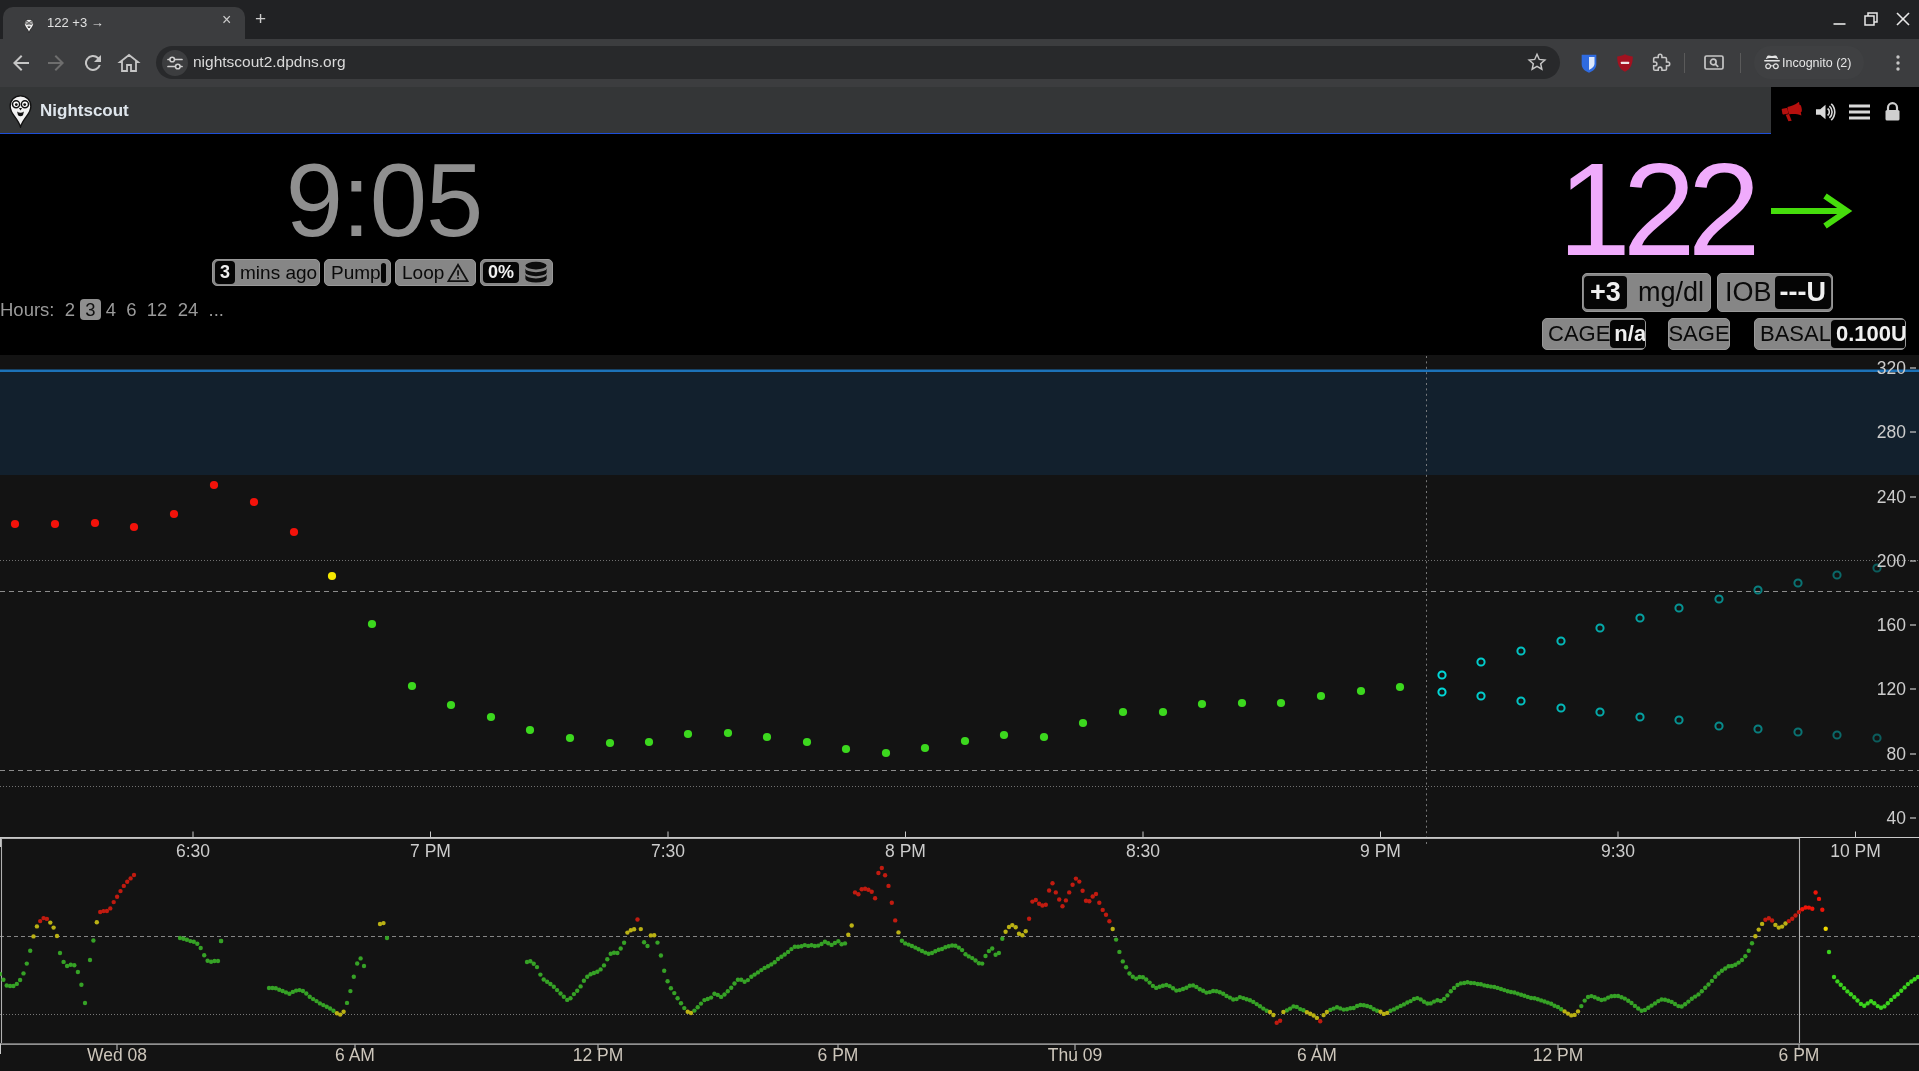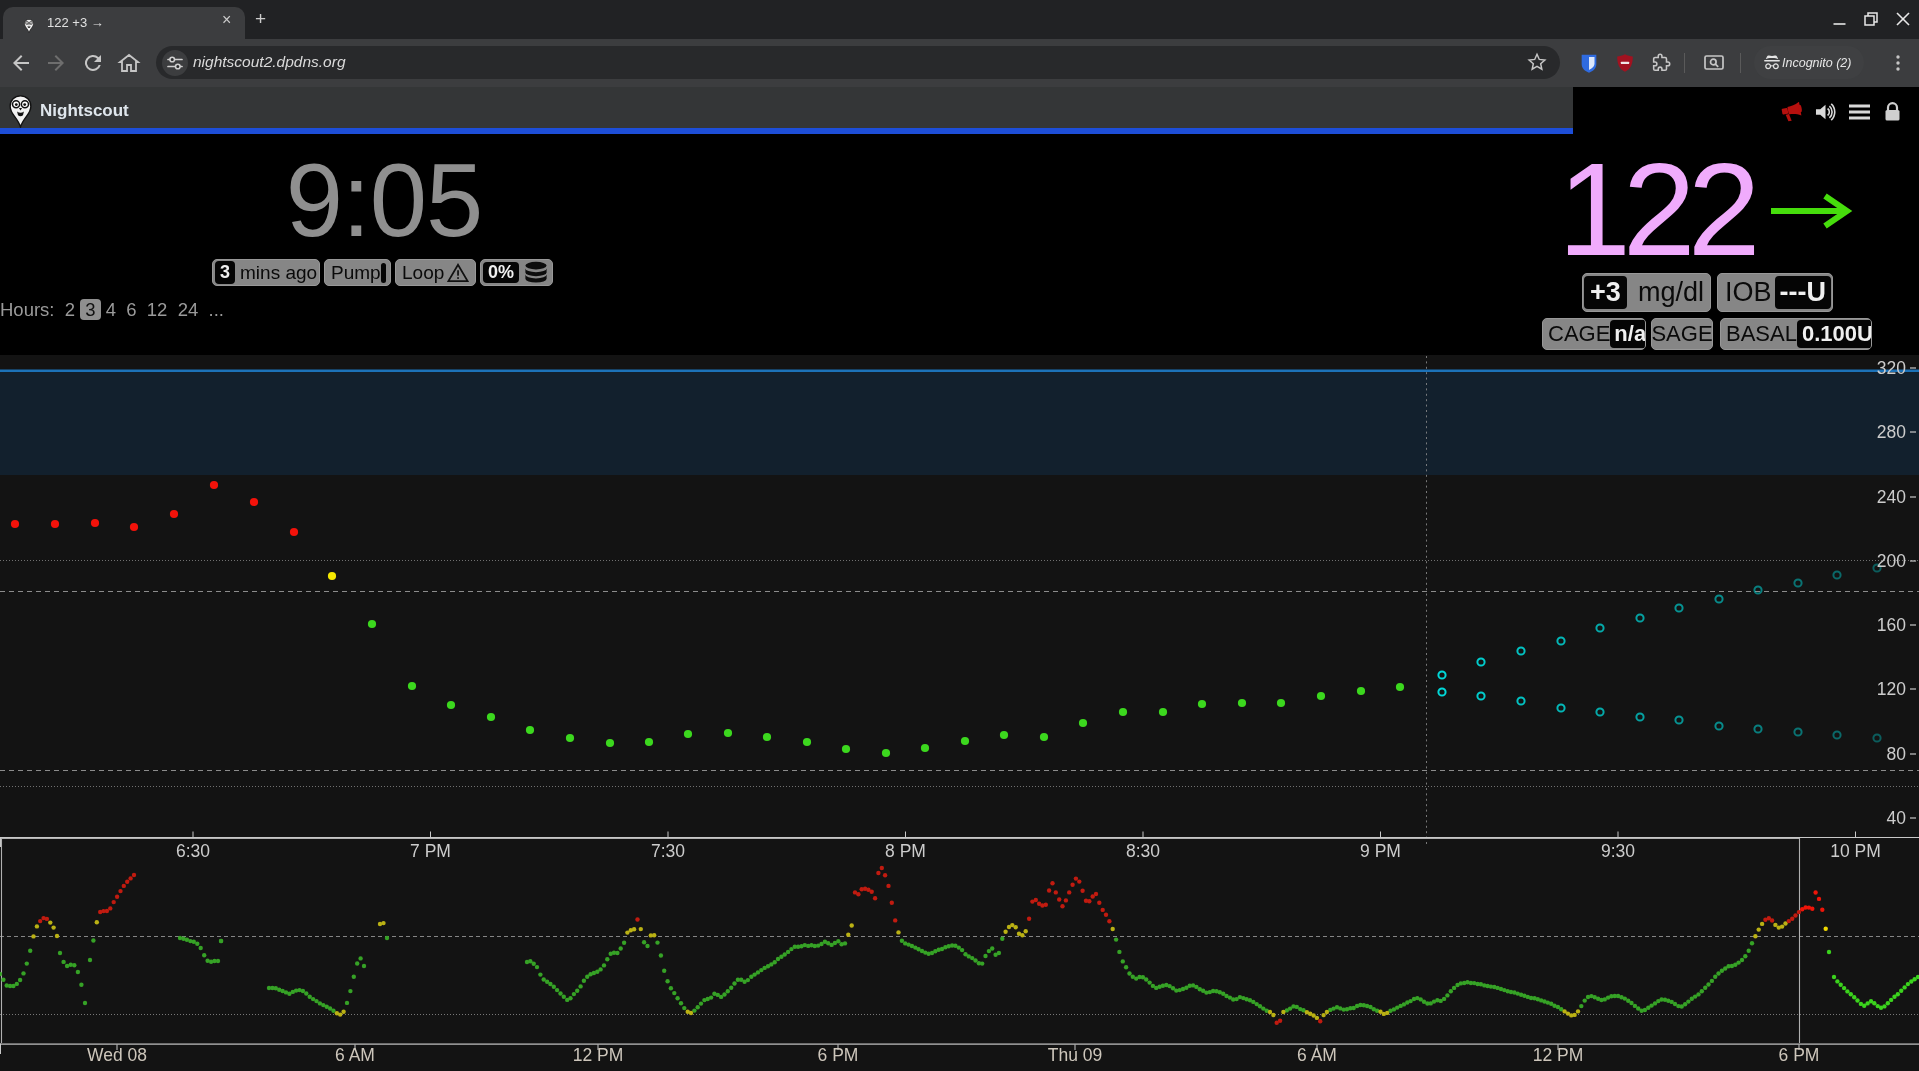--- a/index.html
+++ b/index.html
@@ -2,30 +2,30 @@
 <html><head><meta charset="utf-8"><title>122 +3 →</title>
 <style>
 * { margin:0; padding:0; box-sizing:border-box; }
 html,body { width:1919px; height:1071px; background:#000; overflow:hidden;
   font-family:"Liberation Sans", sans-serif; }
 .abs { position:absolute; }
 #frame { position:absolute; left:0; top:0; width:1919px; height:39px; background:#212224; }
 #tab { position:absolute; left:3px; top:7px; width:242px; height:32px; background:#3c3d3f;
   border-radius:10px 10px 0 0; }
 #tabtitle { position:absolute; left:44px; top:8px; font-size:13px; color:#e0e0e0; }
-#toolbar { position:absolute; left:0; top:39px; width:1919px; height:48px; background:#3c3d3f;font-style:italic; }
+#toolbar { position:absolute; left:0; top:39px; width:1919px; height:48px; background:#3c3d3f; }
 #urlbar { position:absolute; left:156px; top:7px; width:1404px; height:33px; background:#28292b;
   border-radius:17px; }
 #urltext { position:absolute; left:37px; top:7px; font-size:15.5px; color:#dadada; }
 #sitecircle { position:absolute; left:6px; top:3.5px; width:26px; height:26px; border-radius:13px;
   background:#3c3d3f; }
 #incog { position:absolute; right:55px; top:7px; width:110px; height:33px; background:#3f4042; border-radius:17px;
   color:#e6e6e6; font-size:12.5px; padding:0 0 0 8px; display:flex; align-items:center; white-space:nowrap; }
-#nshead { position:absolute; left:0; top:87px; width:1573px; height:47px; background:#343637;
-  border-bottom:6px solid #1d4ed8; }
+#nshead { position:absolute; left:0; top:87px; width:1771px; height:47px; background:#343637;
+  border-bottom:1px solid #1d4ed8; }
 #nstitle { position:absolute; left:40px; top:14px; font-size:17px; font-weight:bold; color:#dfe6ec; }
 .toolicon { position:absolute; top:12px; }
 .hicon { position:absolute; top:15px; }
 #clock { position:absolute; left:252px; top:142px; width:264px; text-align:center;
   font-size:103px; color:#8f8f8f; letter-spacing:-1px; }
 .pillrow { position:absolute; display:flex; gap:5px; }
 .pill { background:#868686; border:1.5px solid #989898; border-radius:5px; color:#0a0a0a;
   display:flex; align-items:center; overflow:hidden; }
 .pill .dark { background:#050505; color:#f0f0f0; font-weight:bold; border-radius:4px; }
 #hours { position:absolute; left:0; top:299px; width:774px; font-size:18.5px; color:#9a9a9a; }
@@ -188,21 +188,21 @@
       <g stroke="#46dd0c" stroke-width="6" fill="none">
         <line x1="2" y1="18" x2="74" y2="18"></line>
         <path d="M56 3 L78 18 L56 33"></path>
       </g>
     </svg></div>
 <div class="pillrow" style="left:1582px;top:273px;gap:6px">
   <div class="pill" style="width:129px;height:39px;font-size:27px;padding:0 6px 0 1px;justify-content:space-between">
     <span class="dark" style="padding:1px 6px">+3</span>mg/dl</div>
   <div class="pill" style="width:116px;height:39px;font-size:27px;padding:0 1px 0 7px;justify-content:space-between">IOB<span class="dark" style="padding:1px 5px">---U</span></div>
 </div>
-<div class="pillrow" style="left:1542px;top:318px;gap:5px">
+<div class="pillrow" style="left:1542px;top:318px;gap:22px">
   <div class="pill" style="width:104px;height:32px;font-size:22px;padding:0 1px 0 5px;justify-content:space-between">CAGE<span class="dark" style="padding:1px 4px">n/a</span></div>
   <div class="pill" style="width:62px;height:32px;font-size:22px;justify-content:center">SAGE</div>
   <div class="pill" style="width:152px;height:32px;font-size:22px;padding:0 1px 0 5px;justify-content:space-between;margin-left:2px">BASAL<span class="dark" style="padding:1px 5px">0.100U</span></div>
 </div>
 <svg width="1919" height="716" viewBox="0 355 1919 716" style="position:absolute;left:0;top:355px">
 <rect x="0" y="355" width="1919" height="716" fill="#131313"></rect>
 <rect x="0" y="372" width="1919" height="103" fill="#12202d"></rect>
 <rect x="0" y="369.5" width="1919" height="2.5" fill="#1c72b8"></rect>
 <g stroke="#9a9a9a" stroke-width="1">
 <line x1="0" y1="560.5" x2="1919" y2="560.5" stroke-dasharray="1,2" opacity="0.7"></line>

